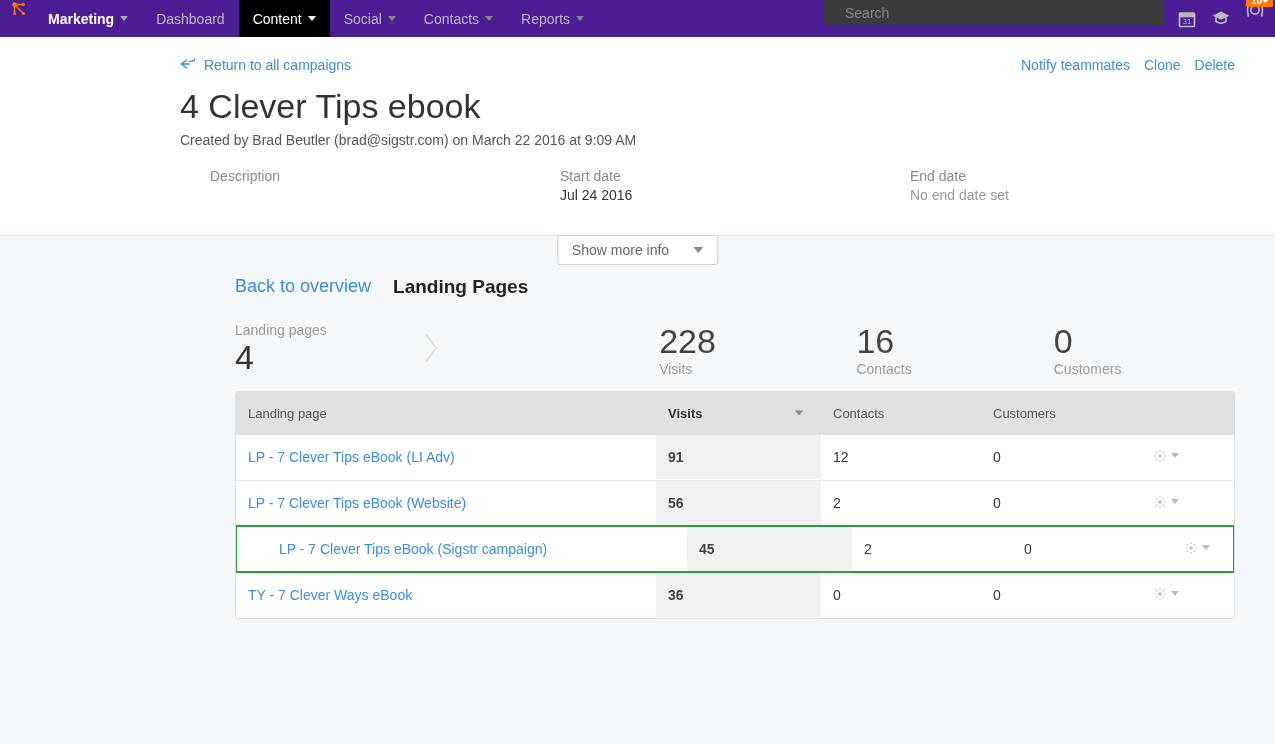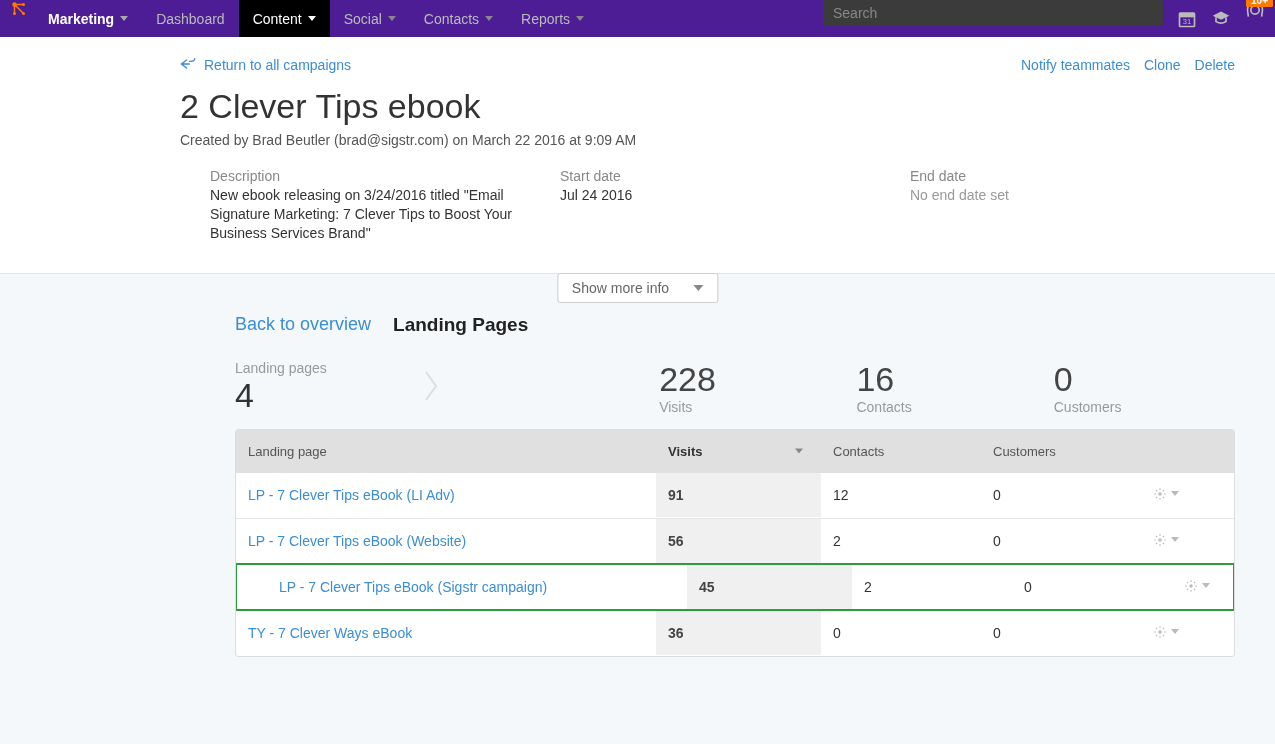--- a/index.html
+++ b/index.html
@@ -8,21 +8,21 @@
 
 .topnav { height: 37px; background: #4c1d95; display: flex; padding: 0 10px; color: #fff; }
 .topnav .brand-icon { width: 18px; height: 18px; margin-right: 6px; }
 .nav-item { padding: 0 14px; height: 37px; display: flex; align-items: center; color: #bbb; cursor: pointer; font-size: 14px; }
 .nav-item.brand { color: #fff; font-weight: 600; }
 .nav-item.active { background: #000; color: #fff; }
 .caret { margin-left: 6px; width: 0; height: 0; border-left: 4px solid transparent; border-right: 4px solid transparent; border-top: 5px solid #888; }
 .nav-item.brand .caret { border-top-color: #aaa; }
 .nav-item.active .caret { border-top-color: #fff; }
 .nav-spacer { flex: 1; }
-.search-box { width: 340px; height: 26px; background: #3b3b3b; border: none; border-radius: 2px; padding: 0 10px; color: #ccc; font-size: 14px; }
+.search-box { width: 340px; height: 26px; background: #3b3b3b; border: none; border-radius: 2px; padding: 0 22px; color: #ccc; font-size: 14px; }
 .search-box::placeholder { color: #888; }
 .nav-icon { margin-left: 14px; color: #bbb; cursor: pointer; display: flex; align-items: center; }
 .notif-wrap { position: relative; margin-left: 14px; }
 .notif-badge { position: absolute; top: -6px; right: -8px; background: #ff7a00; color: #fff; border-radius: 1px; padding: 1px 5px; font-size: 10px; font-weight: 600; }
 
 .page { max-width: 1275px; margin: 0; background: #fff; padding: 20px 40px 30px 180px; border-bottom: 1px solid #e5e5e5; }
 .back-link { color: #3b8dd4; font-size: 14px; cursor: pointer; display: inline-flex; align-items: center; gap: 8px; margin-bottom: 14px; }
 .back-arrow { color: #3b8dd4; }
 .header-row { display: flex; justify-content: space-between; align-items: flex-start; }
 .title { font-size: 34px; font-weight: 400; color: #333; margin-bottom: 6px; }
@@ -142,33 +142,32 @@
   <div class="header-row">
     <div>
       <div class="back-link">
         <span class="back-arrow">
           <svg width="16" height="12" viewBox="0 0 24 16">
               <path d="M10 2 L2 8 L10 14 M2 8 H14 M14 4 Q22 4 22 0" fill="none" stroke="#3b8dd4" stroke-width="2" stroke-linecap="round"></path>
             </svg>
         </span>
         <span>Return to all campaigns</span>
       </div>
-      <div class="title">2 Clever Tips ebook</div>
+      <div class="title">4 Clever Tips ebook</div>
       <div class="created-by">Created by Brad Beutler (brad@sigstr.com) on March 22 2016 at 9:09 AM</div>
     </div>
     <div class="actions">
       <a>Notify teammates</a>
       <a>Clone</a>
       <a>Delete</a>
     </div>
   </div>
   <div class="detail-row">
     <div class="detail-block desc-block">
       <div class="detail-label">Description</div>
-      <div class="detail-value">New ebook releasing on 3/24/2016 titled "Email Signature Marketing: 7 Clever Tips to Boost Your Business Services Brand"</div>
     </div>
     <div class="detail-block start-block">
       <div class="detail-label">Start date</div>
       <div class="detail-value">Jul 24 2016</div>
     </div>
     <div class="detail-block">
       <div class="detail-label">End date</div>
       <div class="detail-value muted">No end date set</div>
     </div>
   </div>

